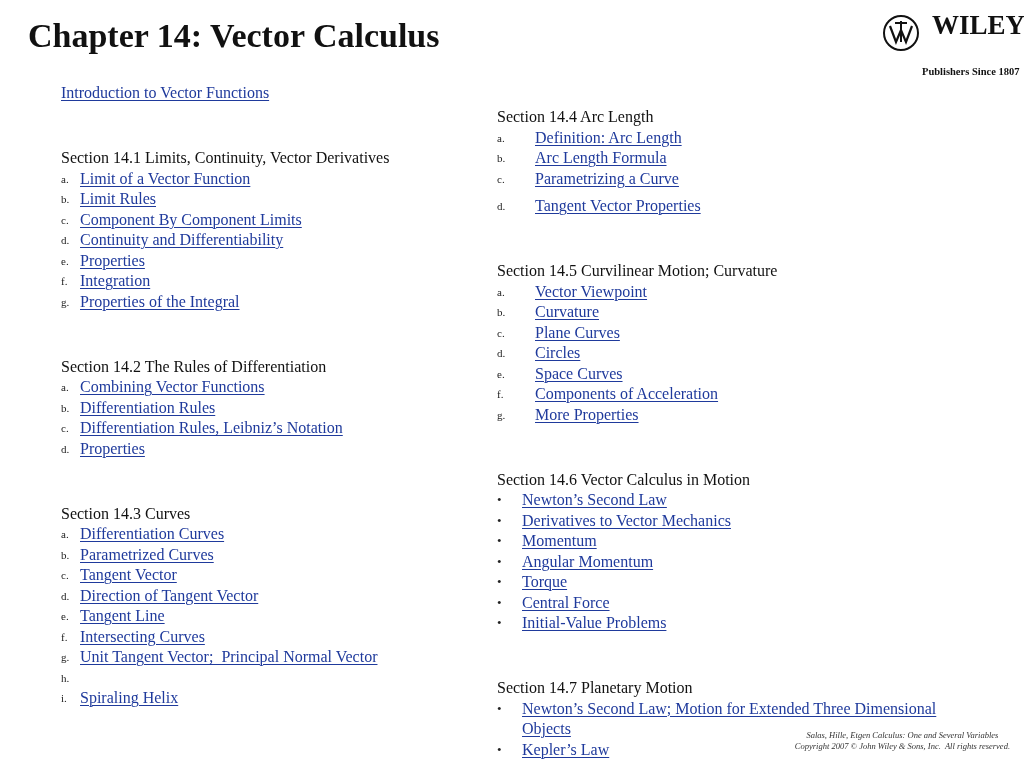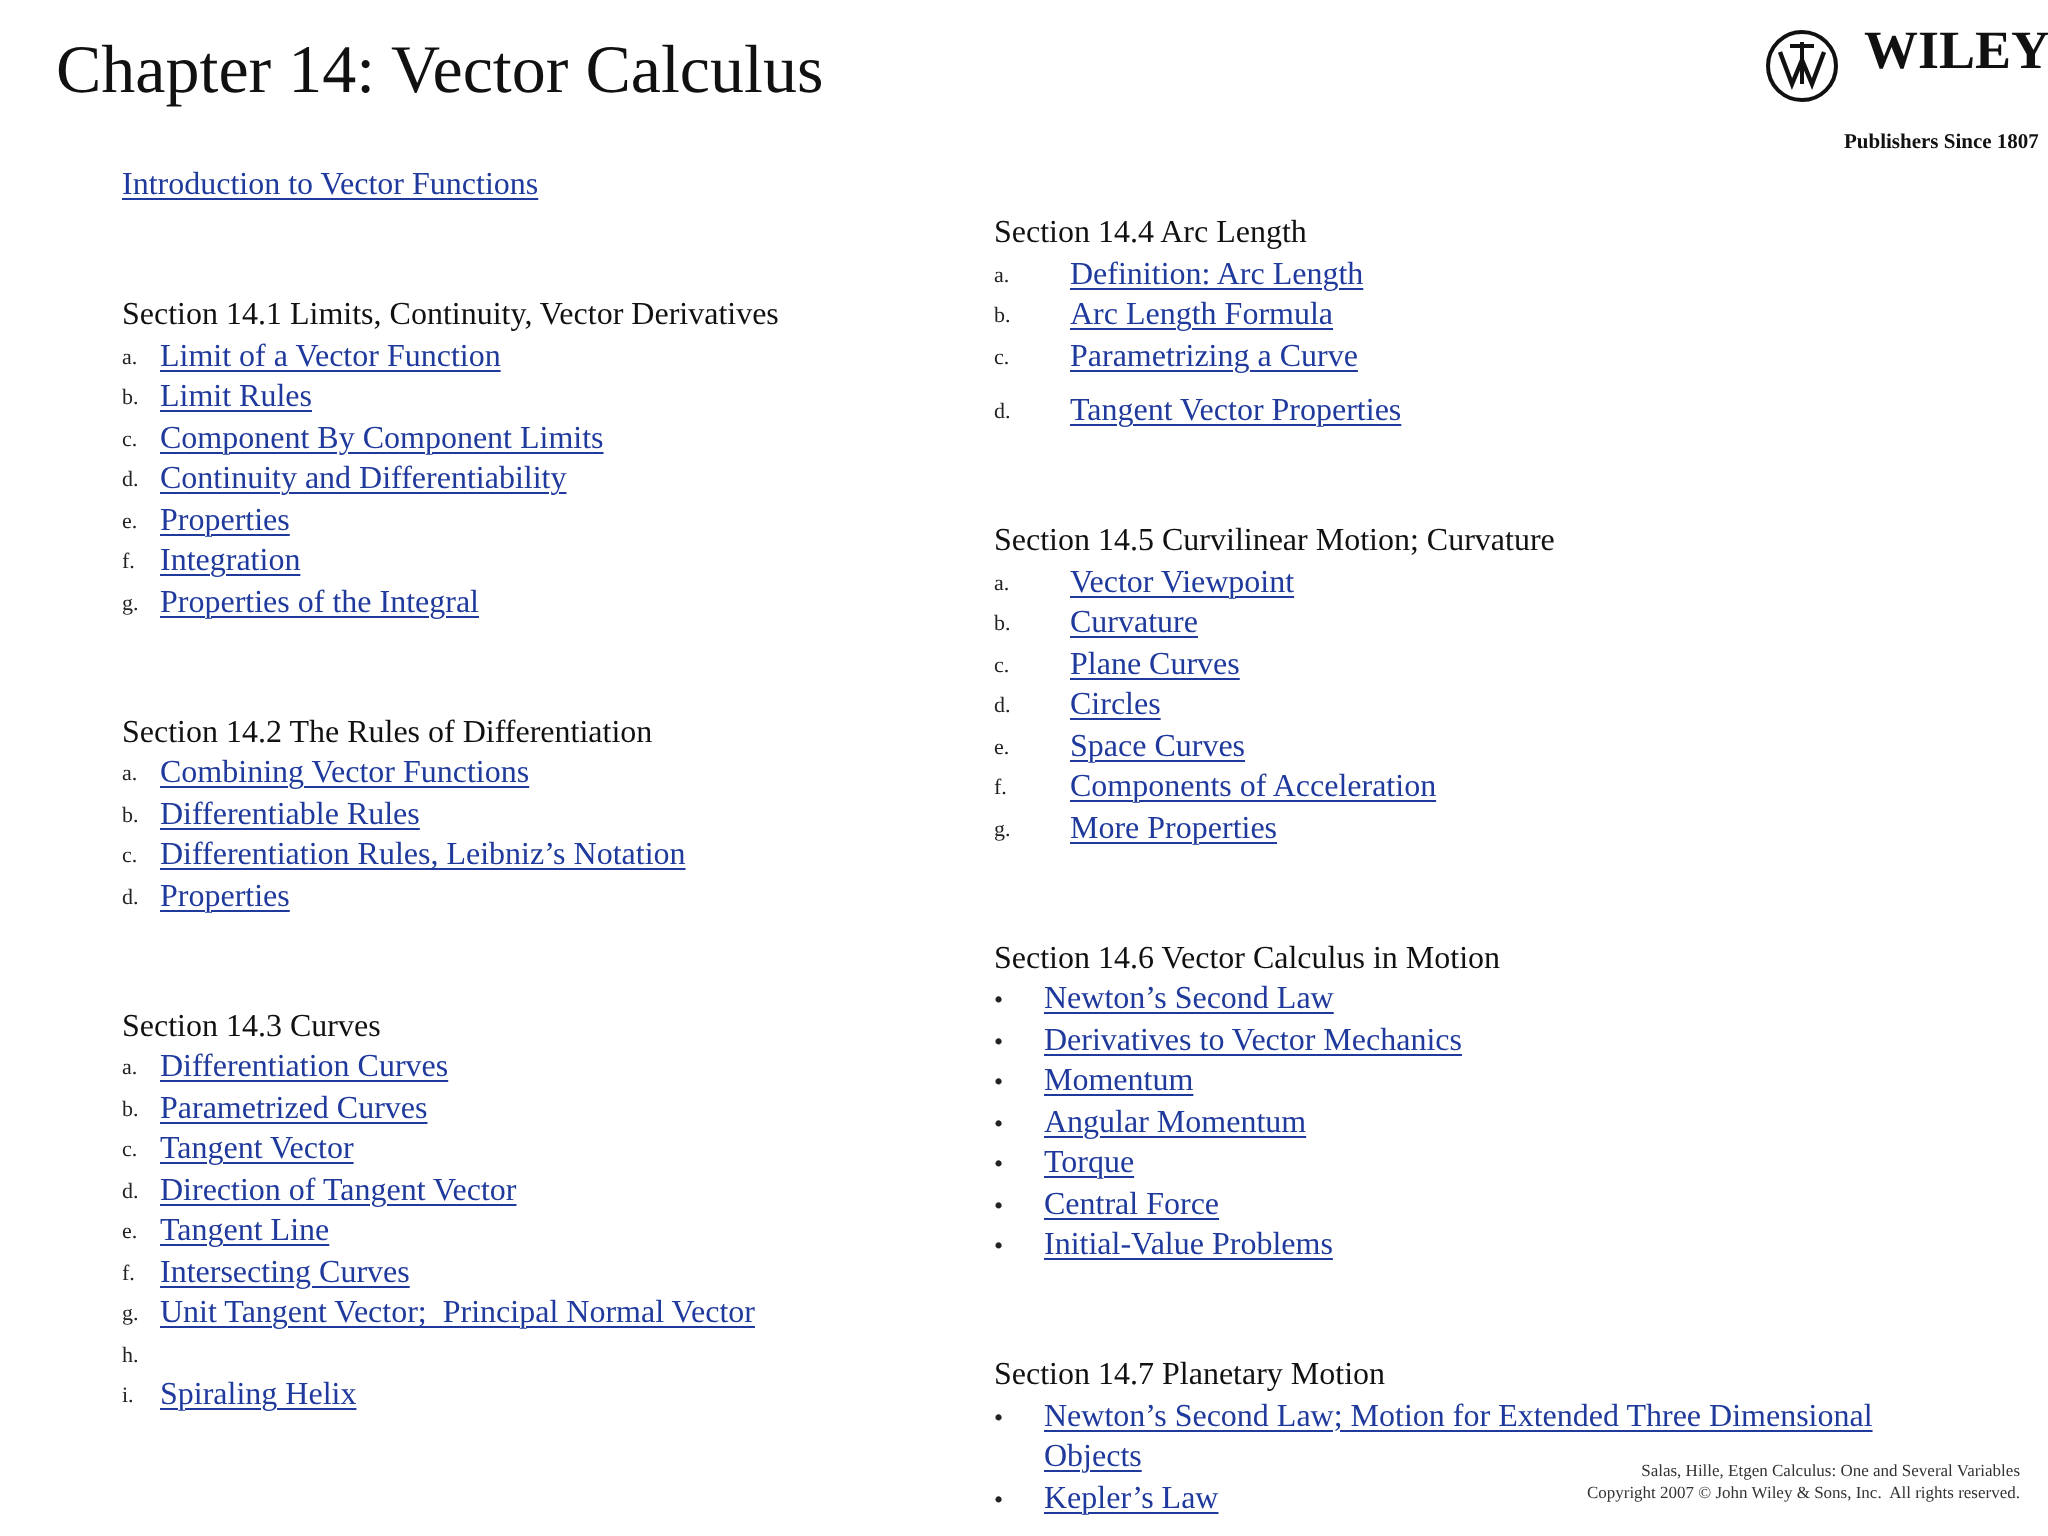--- a/index.html
+++ b/index.html
@@ -1,21 +1,21 @@
 <!DOCTYPE html>
 <html><head>
 <meta charset="utf-8">
 <style>
   html, body { margin: 0; padding: 0; }
   body {
     width: 1024px; height: 768px; background: #ffffff; position: relative; overflow: hidden;
     font-family: "Liberation Serif", "DejaVu Serif", serif; color: #111;
   }
   .title {
-    position: absolute; left: 28px; top: 14px; font-size: 34px; line-height: 44px; color: #111;
+    position: absolute; left: 28px; top: 14px; font-size: 34px; line-height: 44px; color: #111; font-weight: bold;
   }
   .logo { position: absolute; left: 882px; top: 12px; width: 136px; height: 40px; }
   .logo-emblem { position: absolute; left: 0; top: 2px; width: 38px; height: 38px; }
   .logo-word {
     position: absolute; left: 50px; top: -2px; font-size: 27px; font-weight: bold; letter-spacing: 0px;
     color: #111; line-height: 30px;
   }
   .logo-tag {
     position: absolute; left: 40px; top: 26px; font-size: 10.5px; font-weight: bold;
     color: #111; line-height: 12px; white-space: nowrap; margin-top: 28px;
@@ -29,21 +29,21 @@
   .item { display: flex; line-height: 20.5px; min-height: 20.5px; }
   .marker { font-size: 11px; color: #222; flex: 0 0 auto; }
   .col-left .marker { width: 19px; }
   .col-right .marker.alpha { width: 38px; }
   .col-right .marker.bullet { width: 25px; font-size: 13px; }
   a.link {
     color: #1f3a9c; text-decoration: underline; text-underline-offset: 2px; text-decoration-thickness: 1px;
   }
   .tall { line-height: 20.5px; padding-top: 7px; }
   .footer {
-    position: absolute; right: 14px; top: 730px; text-align: right; font-size: 8.5px; line-height: 11px; color: #333;
+    position: absolute; right: 14px; top: 730px; text-align: center; font-size: 8.5px; line-height: 11px; color: #333; font-style: italic;
   }
 </style>
 </head>
 <body>
 
 <div class="title">Chapter 14: Vector Calculus</div>
 
 <div class="logo">
   <svg class="logo-emblem" viewBox="0 0 38 38">
     <circle cx="19" cy="19" r="17" fill="none" stroke="#111" stroke-width="2"></circle>
@@ -89,21 +89,21 @@
     </div>
   <div class="gap"></div>
 
   <div class="section-heading">Section 14.2 The Rules of Differentiation</div>
   <div class="item">
       <span class="marker">a.</span>
       <a class="link" href="#">Combining Vector Functions</a>
     </div>
   <div class="item">
       <span class="marker">b.</span>
-      <a class="link" href="#">Differentiable Rules</a>
+      <a class="link" href="#">Differentiation Rules</a>
     </div>
   <div class="item">
       <span class="marker">c.</span>
       <a class="link" href="#">Differentiation Rules, Leibniz’s Notation</a>
     </div>
   <div class="item">
       <span class="marker">d.</span>
       <a class="link" href="#">Properties</a>
     </div>
   <div class="gap"></div>

